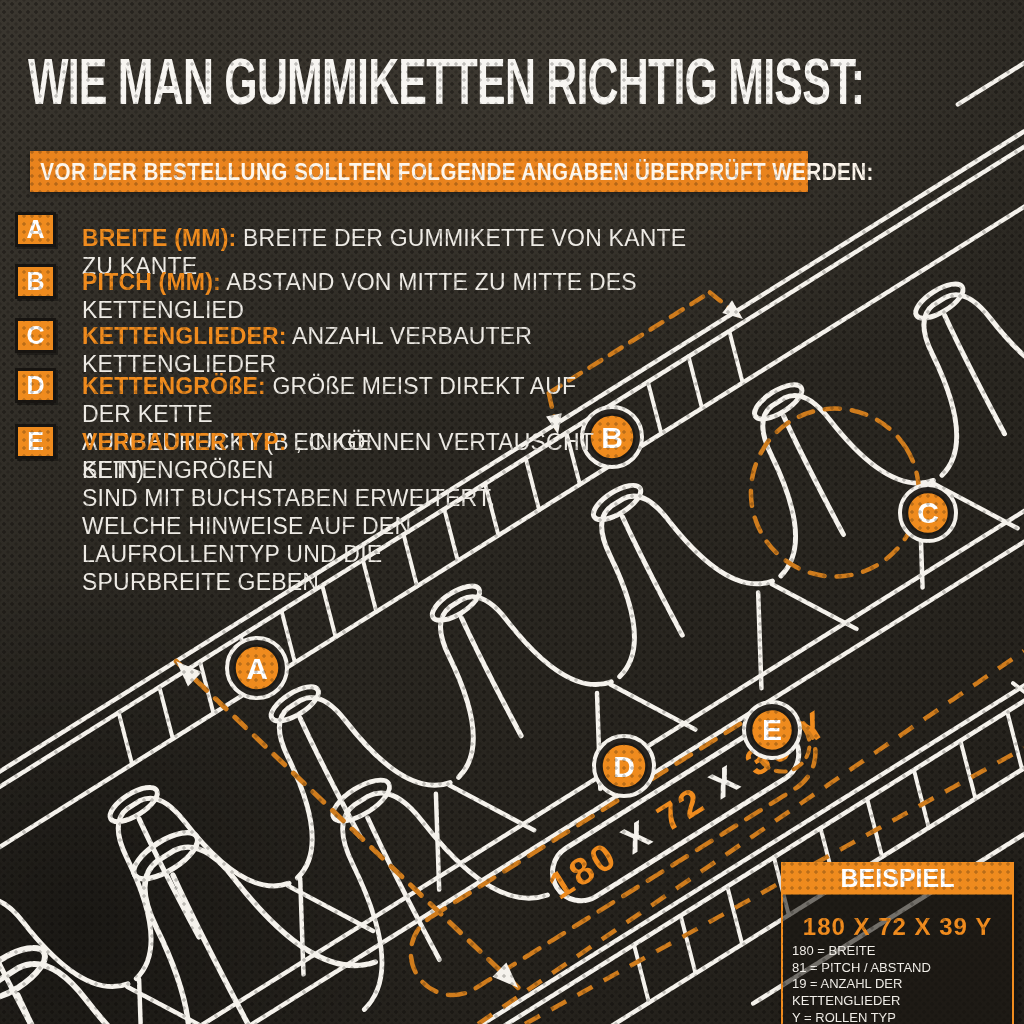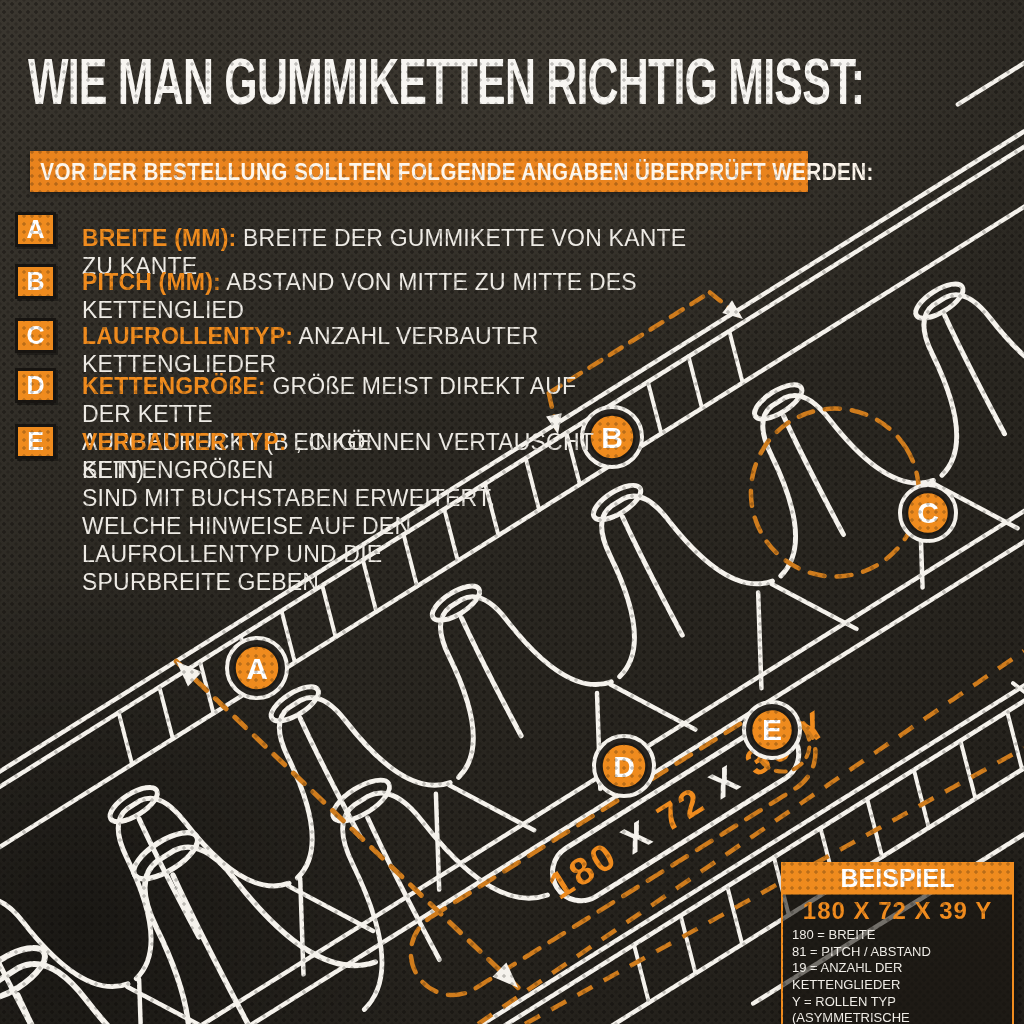--- a/index.html
+++ b/index.html
@@ -53,21 +53,21 @@
   .example{
     left:781px;top:862px;width:233px;background:rgba(26,23,19,.6);
     box-shadow:3px 4px 8px rgba(0,0,0,.5);
   }
   .ex-head{
     background:#ef8b1e;height:31px;color:#fff;font-size:25px;font-weight:bold;
     text-align:center;line-height:31px;letter-spacing:0;
     transform:scaleY(1.05);transform-origin:top;
   }
   .ex-body{border:2px solid #ef8b1e;border-top:none;padding:4px 9px 8px 9px;}
-  .ex-code{color:#ef8b1e;font-size:24px;font-weight:bold;text-align:center;letter-spacing:1px;margin-bottom:2px;}
+  .ex-code{color:#ef8b1e;font-size:24px;font-weight:bold;text-align:center;letter-spacing:1px;margin-bottom:2px;margin-top:16px;}
   .ex-line{color:#f2efe9;font-size:13px;line-height:1.28;font-weight:500;}
   svg text{font-family:"Liberation Sans","DejaVu Sans",sans-serif;}
 </style>
 </head>
 <body>
 
 <div id="stage">
 
   <svg class="abs" width="1024" height="1024" viewBox="0 0 1024 1024" style="left:0;top:0">
     <defs>
@@ -200,21 +200,21 @@
   </div>
 
   <div>
     <div class="abs tile" style="top:212px">A</div>
     <div class="abs rowtext" style="top:224px"><span class="term">BREITE (MM):</span> <span class="body">BREITE DER GUMMIKETTE VON KANTE ZU KANTE</span></div>
 
     <div class="abs tile" style="top:264px">B</div>
     <div class="abs rowtext" style="top:268px"><span class="term">PITCH (MM):</span> <span class="body">ABSTAND VON MITTE ZU MITTE DES KETTENGLIED</span></div>
 
     <div class="abs tile" style="top:318px">C</div>
-    <div class="abs rowtext" style="top:322px"><span class="term">LAUFROLLENTYP:</span> <span class="body">ANZAHL VERBAUTER KETTENGLIEDER</span></div>
+    <div class="abs rowtext" style="top:322px"><span class="term">KETTENGLIEDER:</span> <span class="body">ANZAHL VERBAUTER KETTENGLIEDER</span></div>
 
     <div class="abs tile" style="top:368px">D</div>
     <div class="abs rowtext" style="top:372px;width:520px"><span class="term">KETTENGRÖßE:</span> <span class="body">GRÖßE MEIST DIREKT AUF DER KETTE
 AUFGEDRUCKT (B , C KÖNNEN VERTAUSCHT SEIN)</span></div>
 
     <div class="abs tile" style="top:424px">E</div>
     <div class="abs rowtext" style="top:428px;width:440px"><span class="term">VERBAUTER TYP:</span> <span class="body">EINIGE KETTENGRÖßEN
 SIND MIT BUCHSTABEN ERWEITERT,
 WELCHE HINWEISE AUF DEN
 LAUFROLLENTYP UND DIE

